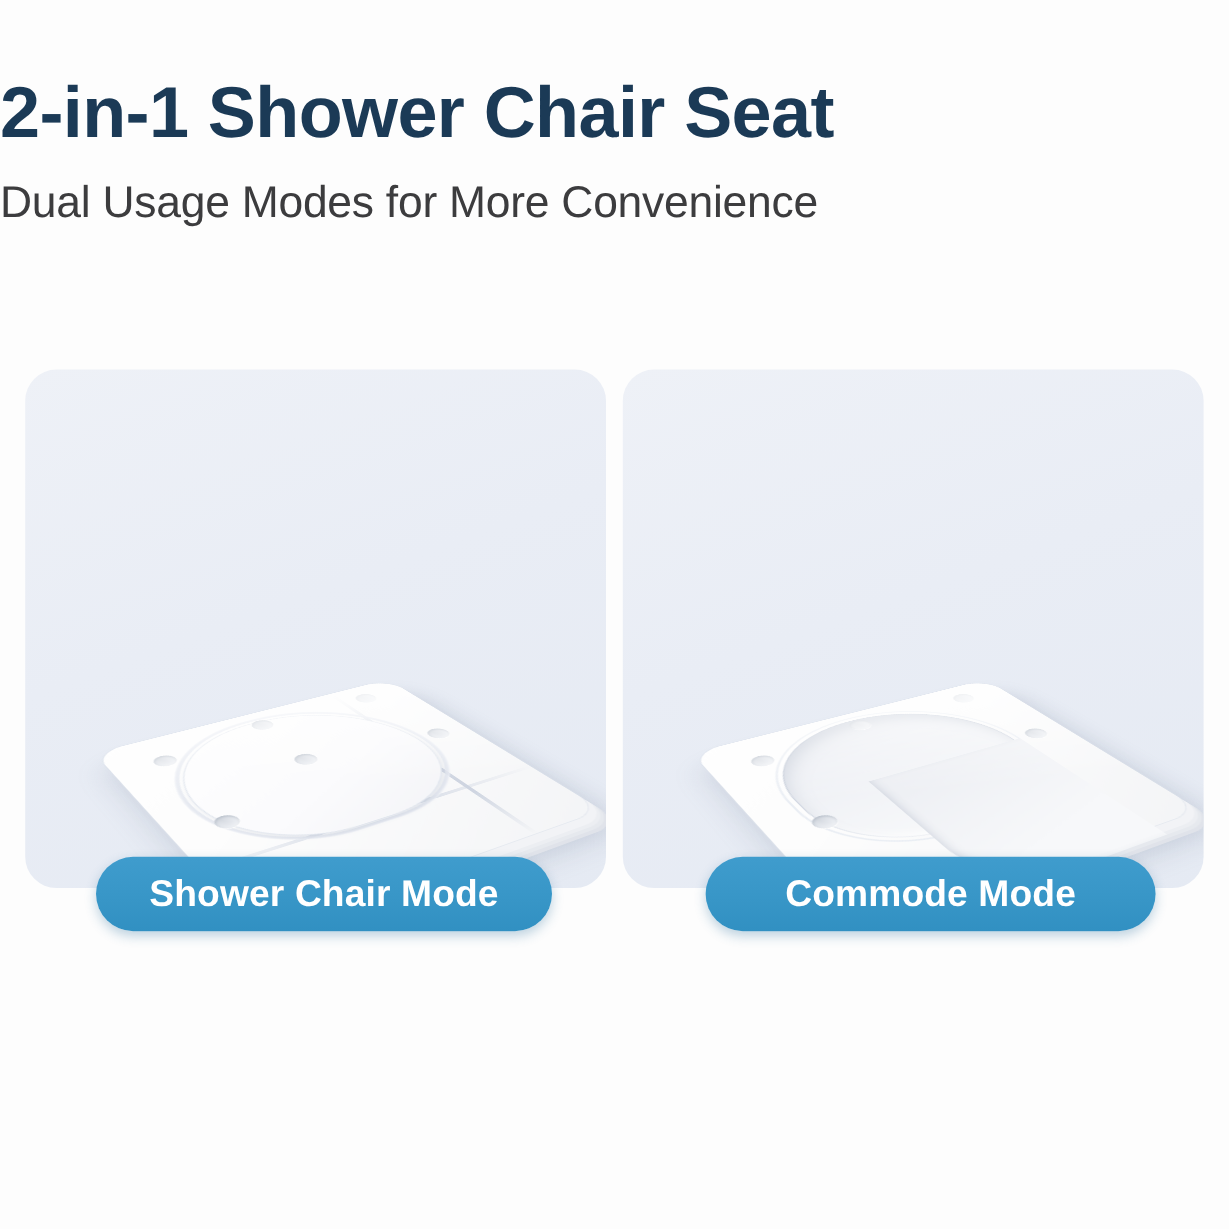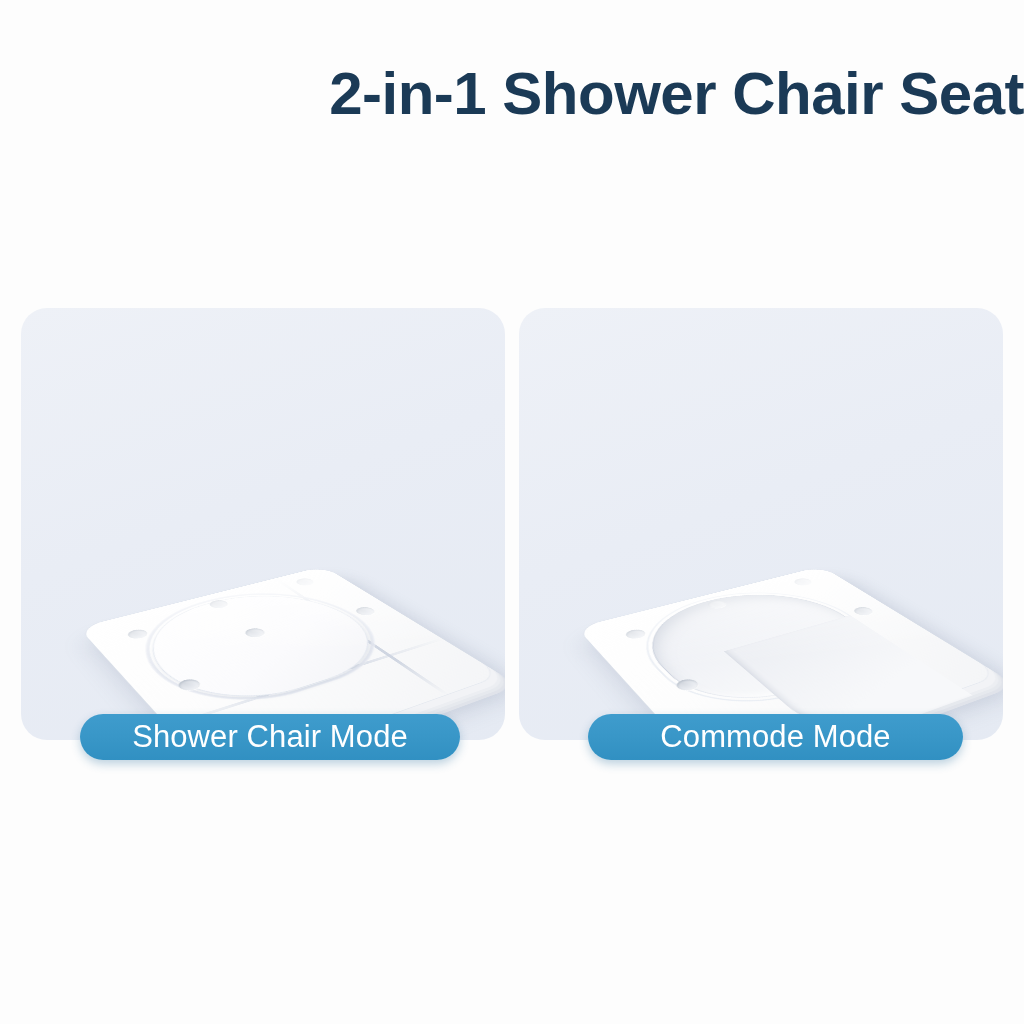--- a/index.html
+++ b/index.html
@@ -14,21 +14,21 @@
     overflow: hidden;
     position: relative;
   }
 
   
   .header {
     position: absolute;
     top: 0;
     left: 0;
     width: 1024px;
-    text-align: right;
+    text-align: left;
   }
   .title {
     margin: 0;
     padding-top: 62px;
     font-size: 60px;
     font-weight: 700;
     letter-spacing: -0.5px;
     color: #1b3a56;
     line-height: 1.05;
     font-family: "Liberation Sans", sans-serif;
@@ -194,29 +194,29 @@
     top: 10px;
     width: 216px;
     height: 210px;
     border-radius: 112px 112px 90px 90px;
     box-shadow: 0 0 0 2px rgba(232,236,243,0.9);
   }
 
   
   .pill {
     position: absolute;
-    height: 46px;
+    height: 62px;
     border-radius: 31px;
     background: linear-gradient(180deg, #3f9ccd 0%, #3896c7 55%, #3190c2 100%);
     color: #ffffff;
     display: flex;
     align-items: center;
     justify-content: center;
     font-size: 31px;
-    font-weight: 400;
+    font-weight: 700;
     letter-spacing: 0.1px;
     white-space: nowrap;
     box-shadow: 0 4px 10px rgba(40,110,155,0.30);
     font-family: "Liberation Sans", sans-serif;
   }
   .pill-left {
     left: 80px;
     top: 714px;
     width: 380px;
   }
@@ -224,20 +224,21 @@
     left: 588px;
     top: 714px;
     width: 375px;
   }
 </style>
 </head>
 <body>
 
 <div class="header">
   <h1 class="title">2-in-1 Shower Chair Seat</h1>
+  <p class="subtitle">Dual Usage Modes for More Convenience</p>
 </div>
 
 <div class="panels">
 
   <div class="panel panel-left">
     <div class="stage">
       <div class="seat-wrap">
         <div class="plate-holder">
           <div class="slab">
             <div class="seam seam-v"></div>

